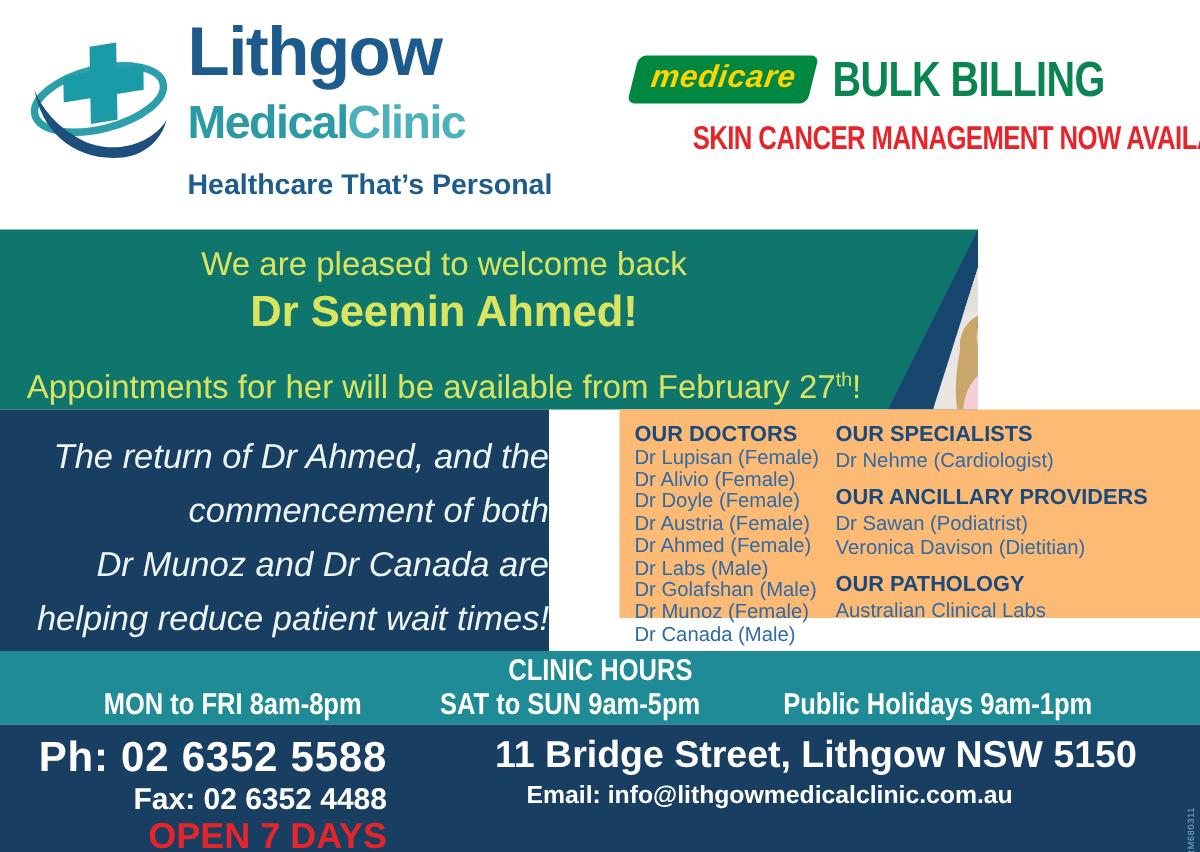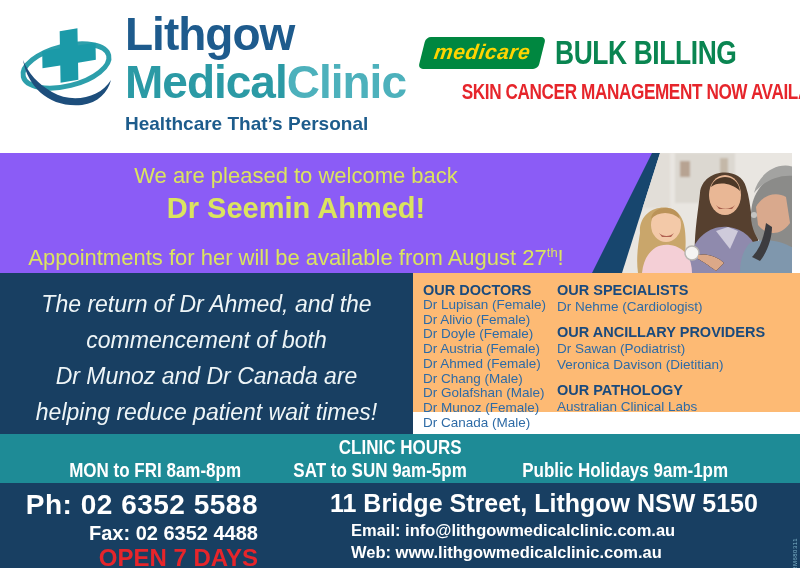--- a/index.html
+++ b/index.html
@@ -5,50 +5,50 @@
   * { margin:0; padding:0; box-sizing:border-box; }
   html,body { width:800px; height:568px; overflow:hidden; }
   body { font-family:"Liberation Sans", sans-serif; position:relative; background:#ffffff; }
   .page { position:absolute; inset:0; width:800px; height:568px; }
 
   
   .header { position:absolute; left:0; top:0; width:800px; height:110px; background:#ffffff; }
   .logo-mark { position:absolute; left:16px; top:18px; width:100px; height:100px; }
   .brand { position:absolute; left:125px; top:10px; }
   .brand-line1 { font-size:46px; font-weight:bold; letter-spacing:-1px; color:#1e5b8d; line-height:48px; }
-  .brand-line2 { font-size:46px; font-weight:bold; letter-spacing:-1px; line-height:48px; }
+  .brand-line2 { font-size:31px; font-weight:bold; letter-spacing:-1px; line-height:48px; }
   .brand-medical { color:#2b9aa5; }
   .brand-clinic  { color:#4db1bc; }
   .brand-tagline { font-size:19px; font-weight:bold; color:#1d5c8c; margin-top:7px; letter-spacing:0; }
 
   .header-right { position:absolute; left:408px; top:36px; width:388px; text-align:center; }
   .medicare-row { display:flex; justify-content:center; align-items:center; gap:13px; height:34px; }
   .medicare-badge { display:inline-block; background:#008740; border-radius:5px; transform:skewX(-14deg);
                     padding:3px 12px 5px 12px; }
   .medicare-badge span { display:inline-block; transform:skewX(6deg); font-style:italic; font-weight:bold;
                     color:#ffd500; font-size:21px; letter-spacing:0.5px; }
   .bulk-billing { color:#0a8551; font-size:33px; font-weight:bold; display:inline-block;
                   transform:scaleX(0.8); transform-origin:left center; white-space:nowrap; letter-spacing:-0.5px;}
   .skin-cancer { margin-top:9px; color:#e6252b; font-size:22px; font-weight:bold; display:inline-block;
                  transform:scaleX(0.78); transform-origin:center; white-space:nowrap; letter-spacing:-0.5px;}
 
   
-  .hero { position:absolute; left:0; top:153px; width:792px; height:120px; background:#8b5cf6; overflow:hidden; }
+  .hero { position:absolute; left:0; top:153px; width:652px; height:120px; background:#0f766e; overflow:hidden; }
   .hero-text { position:absolute; left:0; top:0; width:592px; height:120px; text-align:center;
                color:#dbe45f; padding-top:9px; }
   .hero-line1 { font-size:22px; line-height:28px; }
   .hero-line2 { font-size:29px; font-weight:bold; line-height:33px; margin-top:2px; }
   .hero-line3 { font-size:22px; line-height:26px; margin-top:15px; }
   .hero-line3 sup { font-size:13px; }
   .hero-photo-wrap { position:absolute; left:580px; top:0; width:220px; height:120px; }
 
   
   .middle { position:absolute; left:0; top:273px; width:800px; height:161px; }
-  .promo-box { position:absolute; left:0; top:0; width:413px; height:161px; background:#183f62;
-               color:#eef5f7; text-align:center; padding-top:13px; }
+  .promo-box { position:absolute; left:0; top:0; width:366px; height:161px; background:#183f62;
+               color:#eef5f7; text-align:right; padding-top:13px; }
   .promo-line { font-style:italic; font-size:23px; line-height:36px; }
 
   .providers { position:absolute; left:413px; top:0; width:387px; height:139px; background:#fdba74; }
   .prov-col1 { position:absolute; left:10px; top:9px; width:150px; }
   .prov-col2 { position:absolute; left:144px; top:9px; width:225px; }
   .prov-title { font-size:14.5px; font-weight:bold; color:#1a4a7d; line-height:16px; }
   .prov-item  { font-size:13.5px; color:#2e6ba6; line-height:14.7px; }
   .prov-group { margin-bottom:9px; }
   .prov-col2 .prov-title { margin-bottom:1px; }
   .prov-col2 .prov-item { line-height:16px; }
@@ -106,21 +106,21 @@
         <span class="bulk-billing">BULK BILLING</span>
       </div>
       <div class="skin-cancer">SKIN CANCER MANAGEMENT NOW AVAILABLE</div>
     </div>
   </div>
 
   <div class="hero">
     <div class="hero-text">
       <div class="hero-line1">We are pleased to welcome back</div>
       <div class="hero-line2">Dr Seemin Ahmed!</div>
-      <div class="hero-line3"><span>Appointments for her will be available from August 27</span><sup>th</sup><span>!</span></div>
+      <div class="hero-line3"><span>Appointments for her will be available from February 27</span><sup>th</sup><span>!</span></div>
     </div>
 
     <svg class="hero-photo-wrap" viewBox="0 0 220 120" xmlns="http://www.w3.org/2000/svg">
       <defs>
         <clipPath id="photoClip">
             <polygon points="80,0 220,0 220,120 42,120"></polygon>
           </clipPath>
         <filter id="soft">
             <feGaussianBlur stdDeviation="1.3"></feGaussianBlur>
           </filter>
@@ -174,21 +174,21 @@
     </div>
 
     <div class="providers">
       <div class="prov-col1">
         <div class="prov-title">OUR DOCTORS</div>
         <div class="prov-item">Dr Lupisan (Female)</div>
         <div class="prov-item">Dr Alivio (Female)</div>
         <div class="prov-item">Dr Doyle (Female)</div>
         <div class="prov-item">Dr Austria (Female)</div>
         <div class="prov-item">Dr Ahmed (Female)</div>
-        <div class="prov-item">Dr Chang (Male)</div>
+        <div class="prov-item">Dr Labs (Male)</div>
         <div class="prov-item">Dr Golafshan (Male)</div>
         <div class="prov-item">Dr Munoz (Female)</div>
         <div class="prov-item">Dr Canada (Male)</div>
       </div>
       <div class="prov-col2">
         <div class="prov-group">
           <div class="prov-title">OUR SPECIALISTS</div>
           <div class="prov-item">Dr Nehme (Cardiologist)</div>
         </div>
         <div class="prov-group">
@@ -213,18 +213,17 @@
 
   <div class="footer">
     <div class="footer-left">
       <div class="footer-phone">Ph: 02 6352 5588</div>
       <div class="footer-fax">Fax: 02 6352 4488</div>
       <div class="footer-open">OPEN 7 DAYS</div>
     </div>
     <div class="footer-right">
       <div class="footer-address">11 Bridge Street, Lithgow NSW 5150</div>
       <div class="footer-email">Email: info@lithgowmedicalclinic.com.au</div>
-      <div class="footer-web">Web: www.lithgowmedicalclinic.com.au</div>
     </div>
     <div class="footer-ref">RM680311</div>
   </div>
 
 </div>
 
 </body></html>

